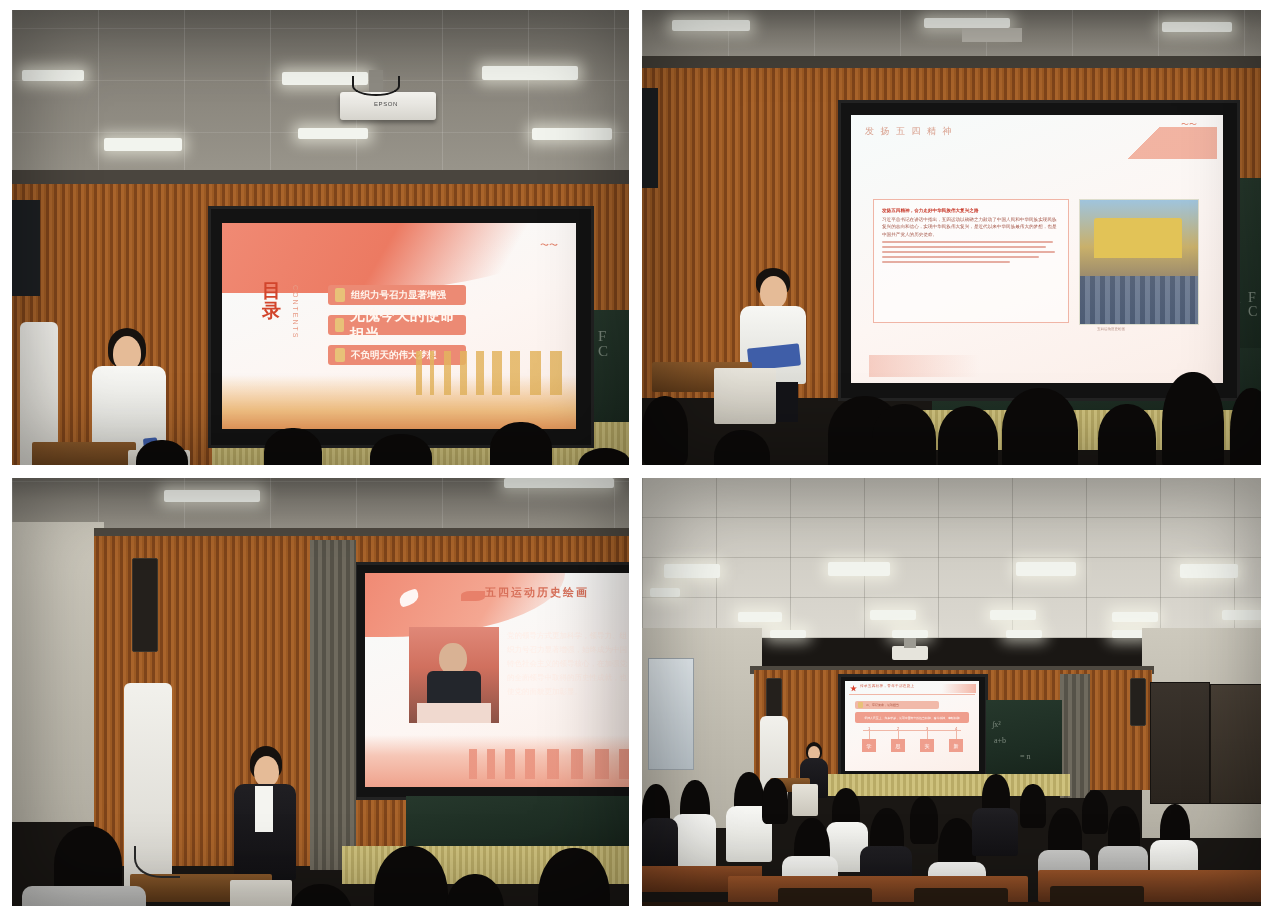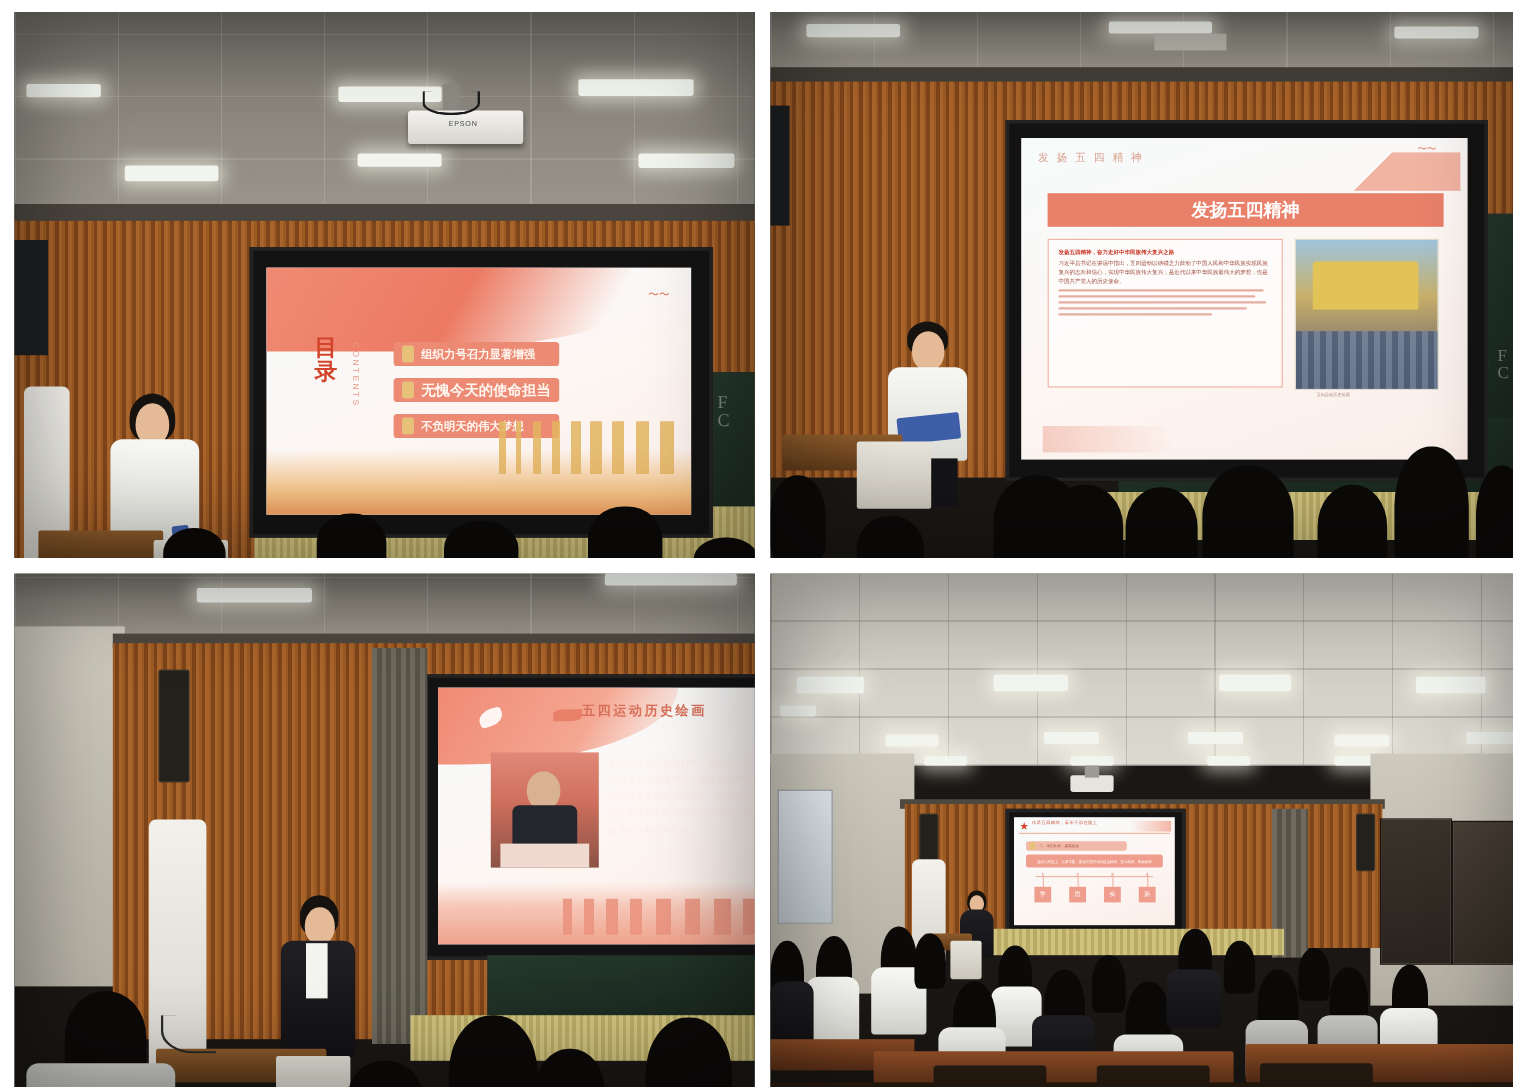--- a/index.html
+++ b/index.html
@@ -121,21 +121,21 @@
                       font-family:'Liberation Serif',serif;font-weight:700;word-break:break-all;">目录</div>
           <div style="position:absolute;left:66px;top:62px;width:11px;font-size:7px;letter-spacing:2px;color:#e79a85;
                       writing-mode:vertical-rl;">CONTENTS</div>
 
           <div class="menu-item" style="left:106px;top:62px;width:138px;height:20px;">
             <span class="menu-badge"></span>
             <span style="font-size:9.5px;">组织力号召力显著增强</span>
           </div>
           <div class="menu-item" style="left:106px;top:92px;width:138px;height:20px;">
             <span class="menu-badge"></span>
-            <span style="font-size:12px;">无愧今天的使命担当</span>
+            <span style="font-size:15px;">无愧今天的使命担当</span>
           </div>
           <div class="menu-item" style="left:106px;top:122px;width:138px;height:20px;">
             <span class="menu-badge"></span>
             <span style="font-size:9.5px;">不负明天的伟大梦想</span>
           </div>
 
           <div style="position:absolute;left:188px;bottom:34px;width:160px;height:44px;
                  background:
                   linear-gradient(90deg,transparent 0 6px,#e3b45f 6px 12px,transparent 12px 20px,#e3b45f 20px 24px,transparent 24px 34px,#e3b45f 34px 41px,transparent 41px 50px,#e3b45f 50px 57px,transparent 57px 66px,#e3b45f 66px 74px,transparent 74px 82px,#e3b45f 82px 92px,transparent 92px 100px,#e3b45f 100px 110px,transparent 110px 120px,#e3b45f 120px 131px,transparent 131px 140px,#e3b45f 140px 152px,transparent 152px 160px);
                  opacity:.85;"></div>
@@ -185,23 +185,20 @@
     <div class="dado" style="left:218px;top:400px;width:413px;height:40px;"></div>
 
     <div class="board-frame" style="left:196px;top:90px;width:396px;height:295px;">
       <div class="screen" style="left:10px;top:12px;width:372px;height:268px;">
         <div class="slide">
           <div style="position:absolute;left:14px;top:10px;font-size:9px;color:#d9a08e;letter-spacing:2px;">发 扬 五 四 精 神</div>
           <div style="position:absolute;right:6px;top:12px;width:130px;height:32px;
                  background:linear-gradient(135deg,transparent 45%,#ef9d86 45%);opacity:.75;"></div>
           <div style="position:absolute;right:26px;top:4px;font-size:8px;color:#e07a60;">〜〜</div>
 
-          <div class="slide-title-bar" style="left:22px;top:46px;width:330px;height:28px;font-size:15px;">
-            <span>发扬五四精神</span>
-          </div>
 
           <div class="slide-body" style="left:22px;top:84px;width:196px;height:124px;padding:7px 8px;box-sizing:border-box;overflow:hidden;">
             <div style="font-size:4.6px;line-height:7px;color:#c8392a;font-weight:700;">发扬五四精神，奋力走好中华民族伟大复兴之路</div>
             <div style="font-size:4.6px;line-height:7.4px;color:#a04e3f;margin-top:2px;">习近平总书记在讲话中指出，五四运动以磅礴之力鼓动了中国人民和中华民族实现民族复兴的志向和信心，实现中华民族伟大复兴，是近代以来中华民族最伟大的梦想，也是中国共产党人的历史使命。</div>
             <div class="tiny-line" style="width:96%;"></div>
             <div class="tiny-line" style="width:92%;"></div>
             <div class="tiny-line" style="width:97%;"></div>
             <div class="tiny-line" style="width:88%;"></div>
             <div class="tiny-line" style="width:72%;"></div>
           </div>
@@ -396,20 +393,25 @@
             <div style="text-align:center;font-size:4px;color:#d8705a;">4</div>
             <div style="width:1px;height:8px;background:#f0b7a7;margin:0 auto;"></div>
             <div class="num-card" style="position:relative;left:1px;width:14px;height:13px;display:flex;align-items:center;justify-content:center;">
               <span style="font-size:5px;color:#ffffff;">新</span>
             </div>
           </div>
         </div>
       </div>
     </div>
 
+    <div class="chalkboard" style="left:344px;top:222px;width:76px;height:78px;">
+      <span class="chalk" style="left:6px;top:20px;font-size:8px;">∫x²</span>
+      <span class="chalk" style="left:8px;top:36px;font-size:8px;">a+b</span>
+      <span class="chalk" style="left:34px;top:52px;font-size:8px;">= n</span>
+    </div>
     <div class="dado" style="left:180px;top:296px;width:248px;height:22px;"></div>
 
     <div class="person" style="left:156px;top:264px;width:32px;height:58px;">
       <div class="hair" style="left:8px;top:0;width:16px;height:18px;"></div>
       <div class="head" style="left:10px;top:4px;width:12px;height:14px;"></div>
       <div class="torso-dark" style="left:2px;top:16px;width:28px;height:40px;"></div>
     </div>
     <div class="podium" style="left:128px;top:300px;width:40px;height:14px;"></div>
     <div class="podium-pc" style="left:150px;top:306px;width:26px;height:32px;"></div>
 

